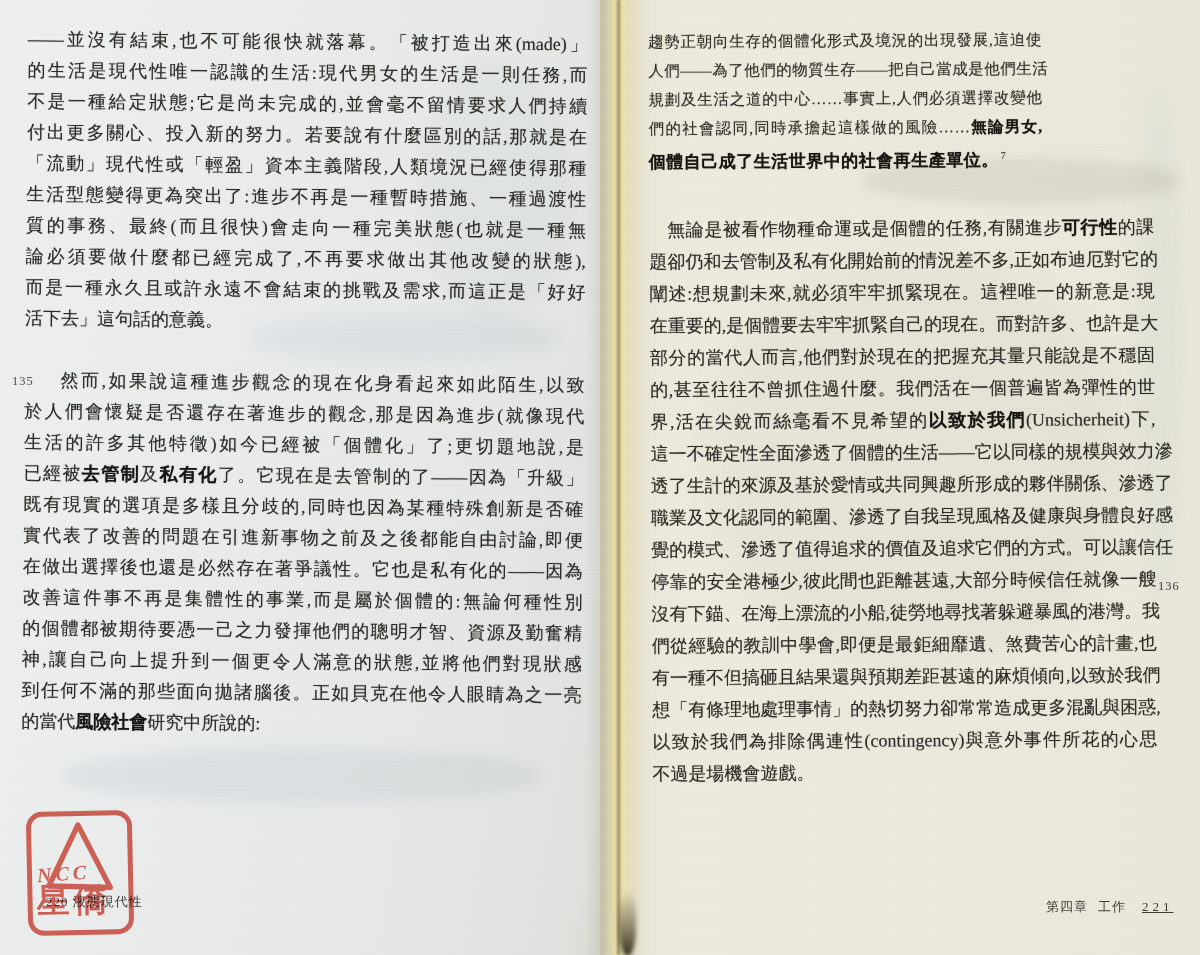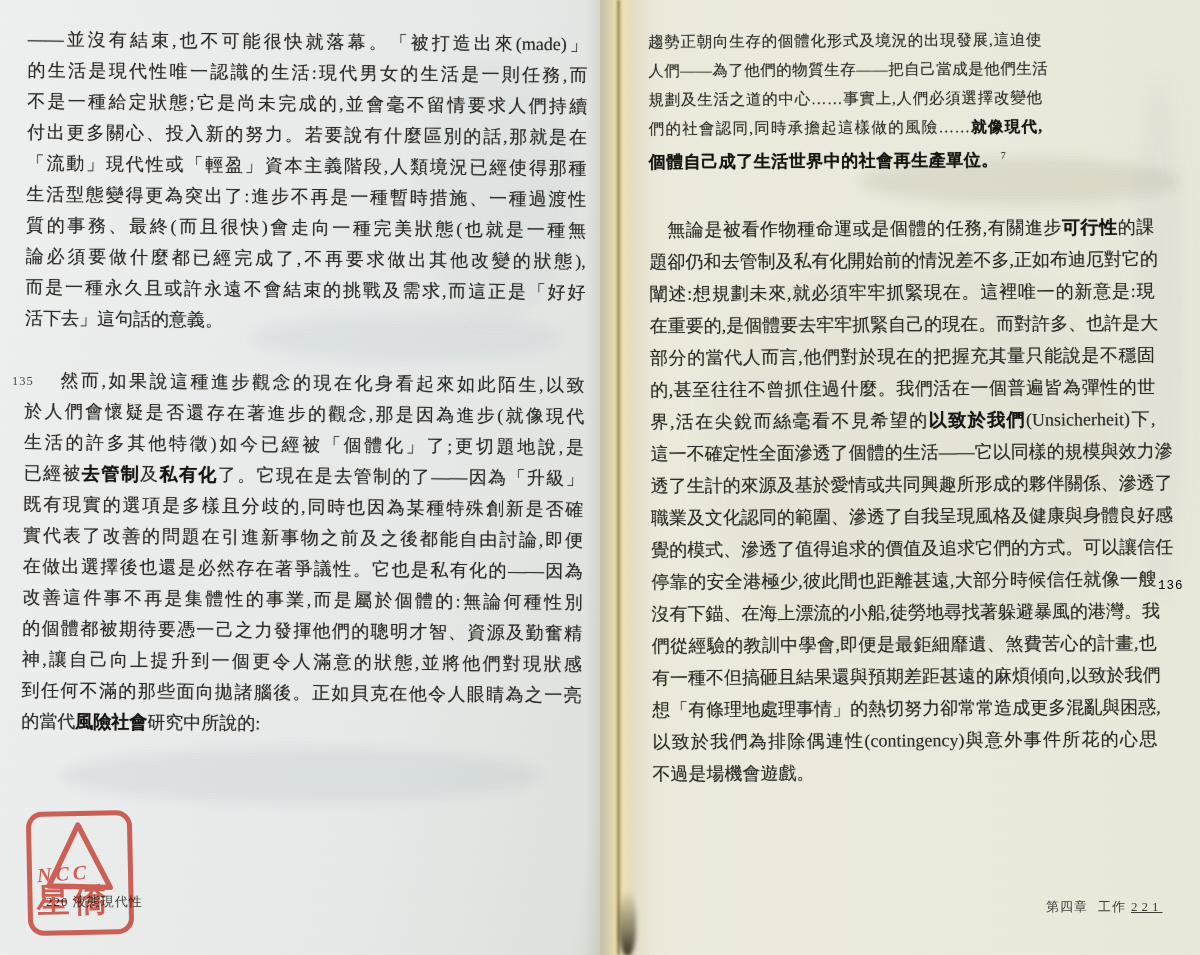--- a/index.html
+++ b/index.html
@@ -59,26 +59,26 @@
   .indent1 .line:first-child{text-indent:1em;}
   .quote{width:394px;font-size:15.5px;letter-spacing:.5px;color:#33312d;}
   .quote .qlines .line{line-height:29px;text-align-last:justify;}
   .quote-last{line-height:29px;font-size:17px;text-align:left;text-align-last:left;letter-spacing:.5px;}
   .fn-sup{font-size:10px;vertical-align:super;margin-left:2px;color:#2a2926;}
   .rp-body{margin-top:37px;}
   .rp-body .line{line-height:32px;}
   
   .pagenum{position:absolute;z-index:2;font-size:12.5px;color:#4c4c4a;letter-spacing:1px;}
   .pagenum-left{left:12px;top:374px;}
-  .pagenum-right{left:1158px;top:579px;color:#000000;font-family:Liberation Mono, monospace;}
+  .pagenum-right{left:1158px;top:579px;color:#404040;}
   .footer{position:absolute;z-index:1;font-size:13px;color:#403d38;letter-spacing:1px;}
   .footer-left{left:46px;top:893px;font-family:Liberation Serif, serif;}
   .footer-right{left:1046px;top:898px;}
   .footer-right .sp1{margin-right:10px;margin-top:11px;}
-  .footer-right .sp2{margin-right:5px;}
+  .footer-right .sp2{margin-right:16px;}
   .footer-right .pgno{letter-spacing:4px;text-decoration:underline;}
   
   .stamp{
     position:absolute;left:27px;top:811px;width:96px;height:114px;z-index:5;
     border:5px solid #dc564a;border-radius:16px;color:#dc564a;
     transform:rotate(-1.2deg);mix-blend-mode:multiply;opacity:.9;
   }
   .stamp-tri{position:absolute;left:6px;top:3px;width:80px;height:74px;}
   .stamp-ncc{
     position:absolute;left:5px;top:46px;
@@ -150,21 +150,21 @@
         <div class="line"><span>的當代</span><b>風險社會</b><span>研究中所說的:</span></div>
       </div>
   </div>
 
   <div class="textblock right-text">
     <div class="quote">
       <div class="qlines">
           <div class="line"><span>趨勢正朝向生存的個體化形式及境況的出現發展,這迫使</span></div>
           <div class="line"><span>人們——為了他們的物質生存——把自己當成是他們生活</span></div>
           <div class="line"><span>規劃及生活之道的中心……事實上,人們必須選擇改變他</span></div>
-          <div class="line"><span>們的社會認同,同時承擔起這樣做的風險……</span><b>就像現代,</b></div>
+          <div class="line"><span>們的社會認同,同時承擔起這樣做的風險……</span><b>無論男女,</b></div>
         </div>
       <div class="line quote-last"><b>個體自己成了生活世界中的社會再生產單位。</b><sup class="fn-sup">7</sup></div>
     </div>
     <div class="para rp-body indent1">
         <div class="line"><span>無論是被看作物種命運或是個體的任務,有關進步</span><b>可行性</b><span>的課</span></div>
         <div class="line"><span>題卻仍和去管制及私有化開始前的情況差不多,正如布迪厄對它的</span></div>
         <div class="line"><span>闡述:想規劃未來,就必須牢牢抓緊現在。這裡唯一的新意是:現</span></div>
         <div class="line"><span>在重要的,是個體要去牢牢抓緊自己的現在。而對許多、也許是大</span></div>
         <div class="line"><span>部分的當代人而言,他們對於現在的把握充其量只能說是不穩固</span></div>
         <div class="line"><span>的,甚至往往不曾抓住過什麼。我們活在一個普遍皆為彈性的世</span></div>

